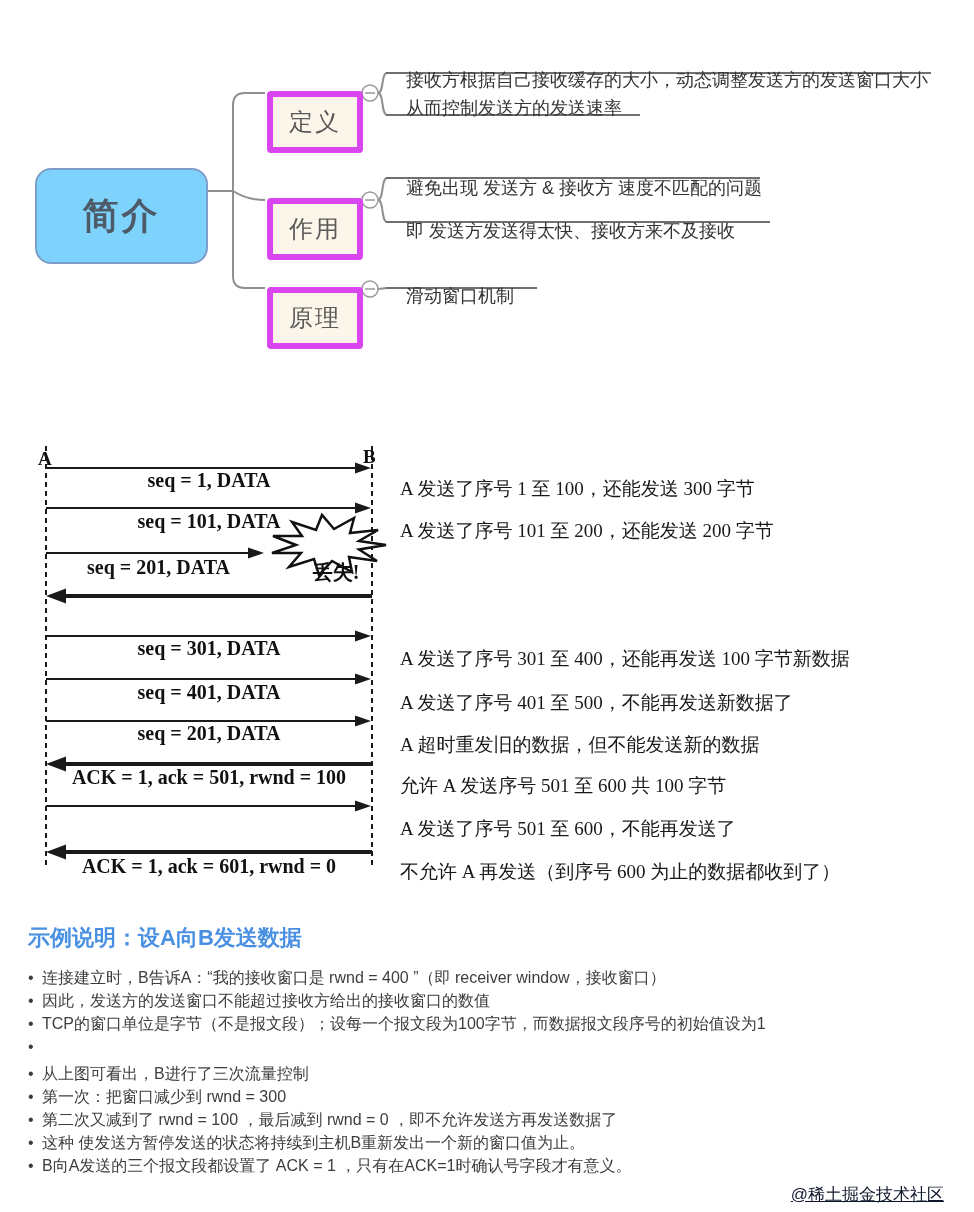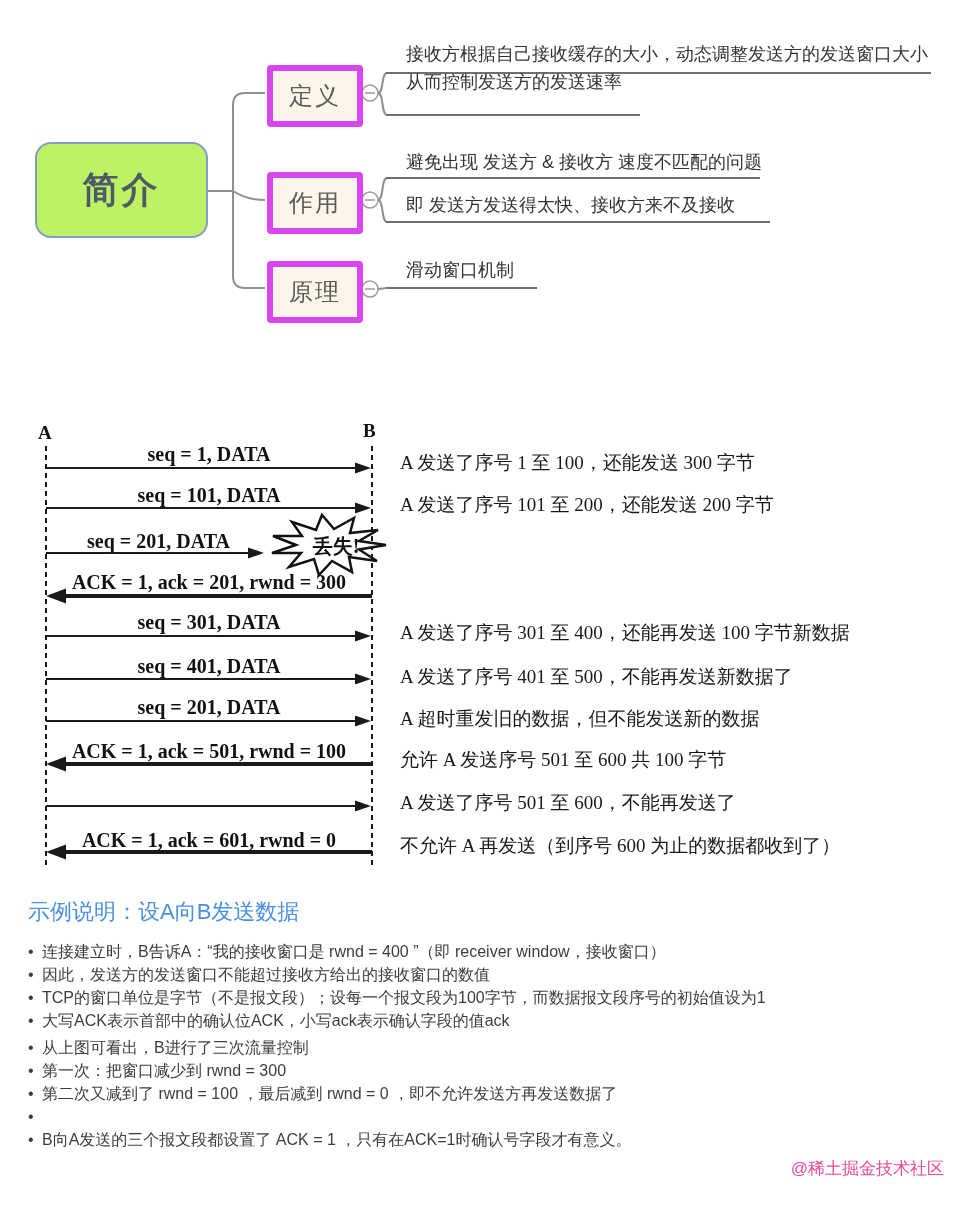--- a/index.html
+++ b/index.html
@@ -1,26 +1,26 @@
 <!DOCTYPE html>
 <html><head>
 <meta charset="utf-8">
 <style>
   html,body { margin:0; padding:0; background:#ffffff; }
   .page {
     position:relative; width:974px; height:1212px; background:#ffffff;
     font-family:"Liberation Sans","DejaVu Sans",sans-serif; overflow:hidden;
   }
-  .abs { position:absolute; }
+  .abs { position:absolute;margin-top:26px; }
   svg.overlay { position:absolute; left:0; top:0; width:974px; height:1212px; }
 
   
   .mm-root {
     left:35px; top:142px; width:169px; height:92px;
-    background:#bef264; border:2px solid #7f9dcb; border-radius:16px;
+    background:#7dd3fc; border:2px solid #7f9dcb; border-radius:16px;
     display:flex; align-items:center; justify-content:center;
     font-size:36px; font-weight:600; color:#4e5a68; letter-spacing:3px;
   }
   .mm-branch {
     left:267px; width:84px; height:50px;
     background:#fcf5e9; border:6px solid #d946ef; border-radius:4px;
     display:flex; align-items:center; justify-content:center;
     font-size:24px; color:#5a5a5a; font-weight:500; letter-spacing:2px;
   }
   .mm-leaf {
@@ -45,28 +45,28 @@
   }
   .burst-label {
     left:300px; top:533px; width:72px; text-align:center;
     font-family:"Liberation Serif","DejaVu Serif",serif;
     font-weight:bold; font-size:20px; color:#111;
   }
 
   
   .note-section { left:28px; width:930px; }
   .note-heading {
-    color:#4a90e2; font-size:22px; font-weight:400; margin:0 0 13px 0;
+    color:#4a90e2; font-size:22px; font-weight:700; margin:0 0 13px 0;
   }
   .note-bullet {
     display:flex; align-items:flex-start;
     font-size:16px; color:#3d3d3d; line-height:23px; white-space:nowrap;
   }
   .note-bullet .dot { width:14px; flex:0 0 14px; color:#3d3d3d; }
-  .watermark { right:30px; top:1157px; color:#ec4899; font-size:17px; }
+  .watermark { right:30px; top:1157px; color:#0f172a; font-size:17px;text-decoration:underline; }
 </style>
 </head>
 <body>
 
 <div class="page">
 
   <svg class="overlay" viewBox="0 0 974 1212">
 
     <g stroke="#8f8f8f" stroke-width="2" fill="none">
       <path d="M208,191 L233,191"></path>
@@ -168,21 +168,20 @@
   <div class="abs mm-leaf" style="left:386px; top:150px; width:374px;">避免出现 发送方 &amp; 接收方 速度不匹配的问题</div>
   <div class="abs mm-leaf" style="left:386px; top:193px; width:384px;">即 发送方发送得太快、接收方来不及接收</div>
   <div class="abs mm-leaf" style="left:386px; top:258px; width:151px;">滑动窗口机制</div>
 
   <div class="abs seq-host" style="left:38px;  top:422px;">A</div>
   <div class="abs seq-host" style="left:363px; top:420px;">B</div>
 
   <div class="abs seq-label" style="top:443px;">seq = 1, DATA</div>
   <div class="abs seq-label" style="top:484px;">seq = 101, DATA</div>
   <div class="abs seq-label short" style="top:530px;">seq = 201, DATA</div>
-  <div class="abs seq-label" style="top:571px;">ACK = 1, ack = 201, rwnd = 300</div>
   <div class="abs seq-label" style="top:611px;">seq = 301, DATA</div>
   <div class="abs seq-label" style="top:655px;">seq = 401, DATA</div>
   <div class="abs seq-label" style="top:696px;">seq = 201, DATA</div>
   <div class="abs seq-label" style="top:740px;">ACK = 1, ack = 501, rwnd = 100</div>
   <div class="abs seq-label" style="top:829px;">ACK = 1, ack = 601, rwnd = 0</div>
 
   <div class="abs burst-label">丢失!</div>
 
   <div class="abs seq-annot" style="top:450px;">A 发送了序号 1 至 100，还能发送 300 字节</div>
   <div class="abs seq-annot" style="top:492px;">A 发送了序号 101 至 200，还能发送 200 字节</div>
@@ -202,39 +201,39 @@
     <div class="note-bullet">
       <span class="dot">•</span>
       <span>因此，发送方的发送窗口不能超过接收方给出的接收窗口的数值</span>
     </div>
     <div class="note-bullet">
       <span class="dot">•</span>
       <span>TCP的窗口单位是字节（不是报文段）；设每一个报文段为100字节，而数据报文段序号的初始值设为1</span>
     </div>
     <div class="note-bullet">
       <span class="dot">•</span>
-      <span>大写ACK表示首部中的确认位ACK，小写ack表示确认字段的值ack</span>
     </div>
   </div>
 
   <div class="abs note-section" style="top:1036px;">
     <div class="note-bullet">
       <span class="dot">•</span>
       <span>从上图可看出，B进行了三次流量控制</span>
     </div>
     <div class="note-bullet">
       <span class="dot">•</span>
       <span>第一次：把窗口减少到 rwnd = 300</span>
     </div>
     <div class="note-bullet">
       <span class="dot">•</span>
       <span>第二次又减到了 rwnd = 100 ，最后减到 rwnd = 0 ，即不允许发送方再发送数据了</span>
     </div>
     <div class="note-bullet">
       <span class="dot">•</span>
+      <span>这种 使发送方暂停发送的状态将持续到主机B重新发出一个新的窗口值为止。</span>
     </div>
     <div class="note-bullet">
       <span class="dot">•</span>
       <span>B向A发送的三个报文段都设置了 ACK = 1 ，只有在ACK=1时确认号字段才有意义。</span>
     </div>
   </div>
 
   <div class="abs watermark">@稀土掘金技术社区</div>
 
 </div>

